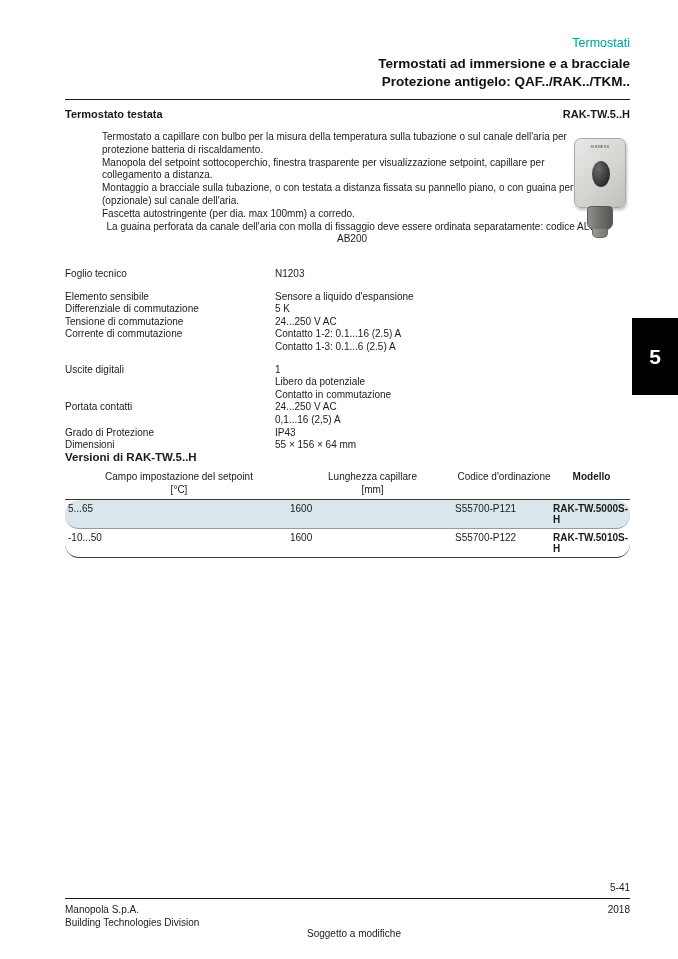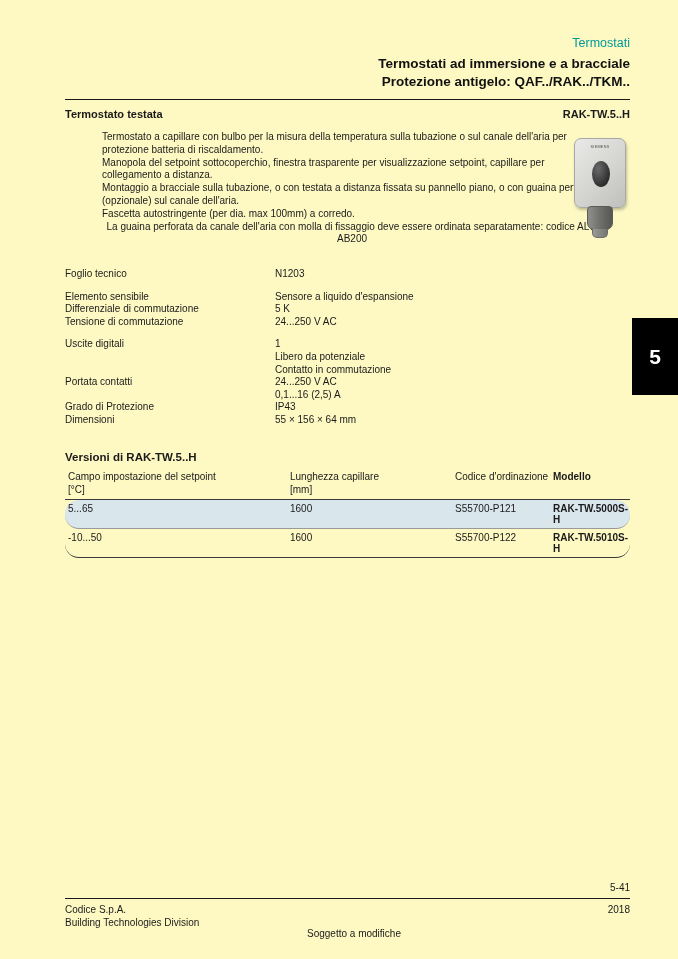--- a/index.html
+++ b/index.html
@@ -1,20 +1,20 @@
 <!DOCTYPE html>
 <html><head>
 <meta charset="utf-8">
 <style>
   * { margin:0; padding:0; box-sizing:border-box; }
   html,body { background:#e8e8e8; }
   .page {
     position:relative;
     width:678px; height:959px;
-    background:#fef9c3;
+    background:#ffffff;
     font-family:"Liberation Sans", sans-serif;
     color:#1a1a1a;
     margin:0 auto;
     overflow:hidden;
   }
   
   .header { position:absolute; left:65px; top:36px; width:565px; text-align:right; }
   .category { color:#009999; font-size:12.5px; margin-bottom:5px; }
   .title-line { font-size:13.5px; font-weight:bold; line-height:1.32; color:#111; }
   .header-rule { position:absolute; left:65px; top:99px; width:565px; border-top:1.5px solid #1a1a1a; }
@@ -66,21 +66,21 @@
   .spec-row { display:flex; }
   .spec-row.gap { margin-top:10px; }
   .spec-label { width:210px; flex:0 0 210px; }
   .spec-values { flex:1; }
   .spec-values div { }
 
   
   .versions-title { position:absolute; left:65px; top:451px; font-size:11.5px; font-weight:bold; }
   .vtable { position:absolute; left:65px; top:471px; width:565px; font-size:10px; }
   .vrow { display:flex; align-items:flex-start; }
-  .vhead { border-bottom:1px solid #3a3a3a; padding-bottom:3px; }
+  .vhead { border-bottom:1px solid #3a3a3a; padding-bottom:3px;text-align:center; }
   .vhead .c { line-height:1.25; }
   .vbody { border-bottom:1px solid #9a9a9a; padding:3px 0 3px 0;border-radius:14px; }
   .vbody.hl { background:#d9e6ec; }
   .vbody.last { border-bottom:1px solid #3a3a3a; }
   .c1 { width:225px; flex:0 0 225px; padding-left:3px; }
   .c2 { width:165px; flex:0 0 165px; }
   .c3 { width:98px;  flex:0 0 98px; }
   .c4 { width:77px;  flex:0 0 77px; font-weight:bold; }
   .vhead .c4 { font-weight:bold; }
 
@@ -155,20 +155,27 @@
       <div class="spec-values">
           <div>5 K</div>
         </div>
     </div>
     <div class="spec-row">
       <div class="spec-label">Tensione di commutazione</div>
       <div class="spec-values">
           <div>24...250 V AC</div>
         </div>
     </div>
+    <div class="spec-row">
+      <div class="spec-label">Corrente di commutazione</div>
+      <div class="spec-values">
+        <div>Contatto 1-2: 0.1...16 (2.5) A</div>
+        <div>Contatto 1-3: 0.1...6 (2.5) A</div>
+      </div>
+    </div>
     <div class="spec-row gap">
       <div class="spec-label">Uscite digitali</div>
       <div class="spec-values">
         <div>1</div>
         <div>Libero da potenziale</div>
         <div>Contatto in commutazione</div>
       </div>
     </div>
     <div class="spec-row">
       <div class="spec-label">Portata contatti</div>
@@ -222,20 +229,20 @@
       <div class="c4">RAK-TW.5010S-H</div>
     </div>
   </div>
 
   <div class="chapter-tab">5</div>
 
   <div class="page-number">5-41</div>
   <div class="footer-rule"></div>
   <div class="footer-row">
     <div class="footer-left">
-      <div>Codice S.p.A.</div>
+      <div>Manopola S.p.A.</div>
       <div>Building Technologies Division</div>
     </div>
     <div class="footer-center">Soggetto a modifiche</div>
     <div class="footer-right">2018</div>
   </div>
 
 </div>
 
 </body></html>

